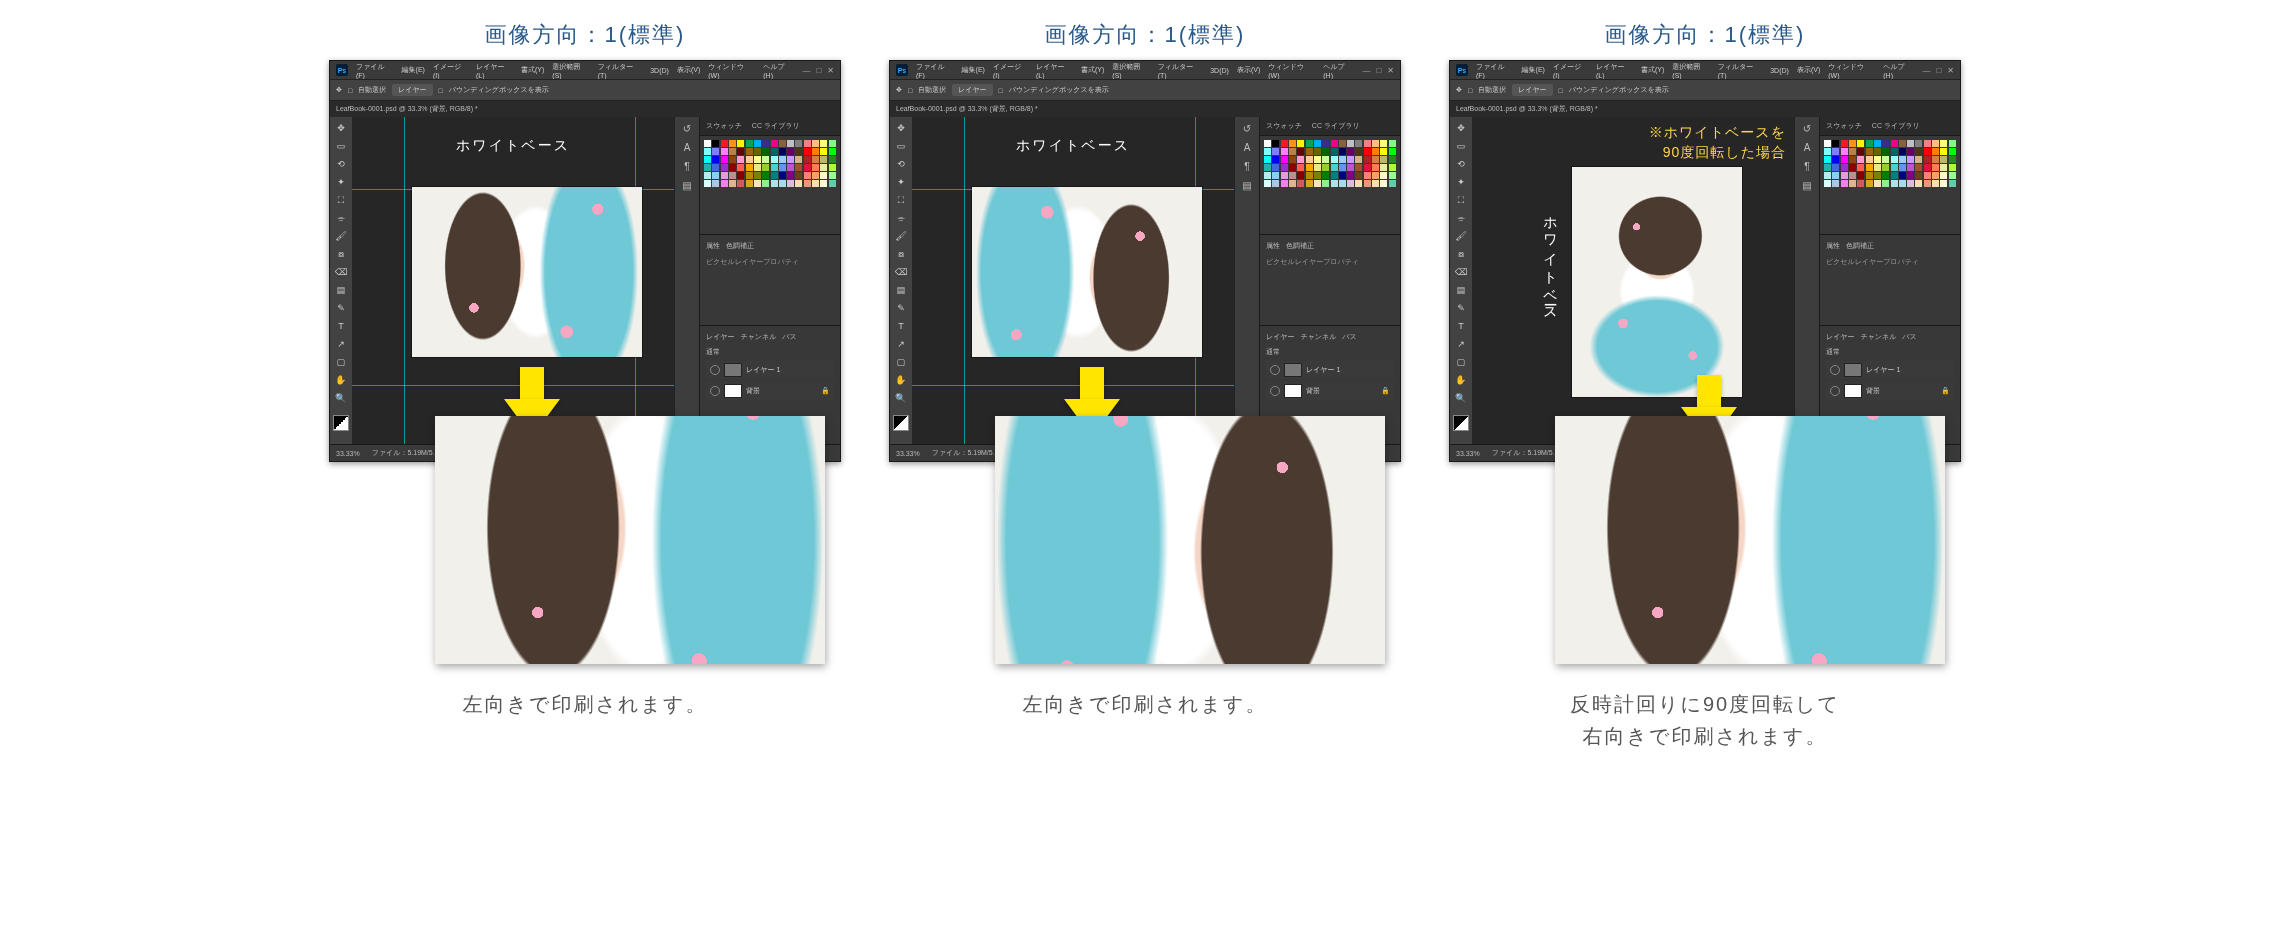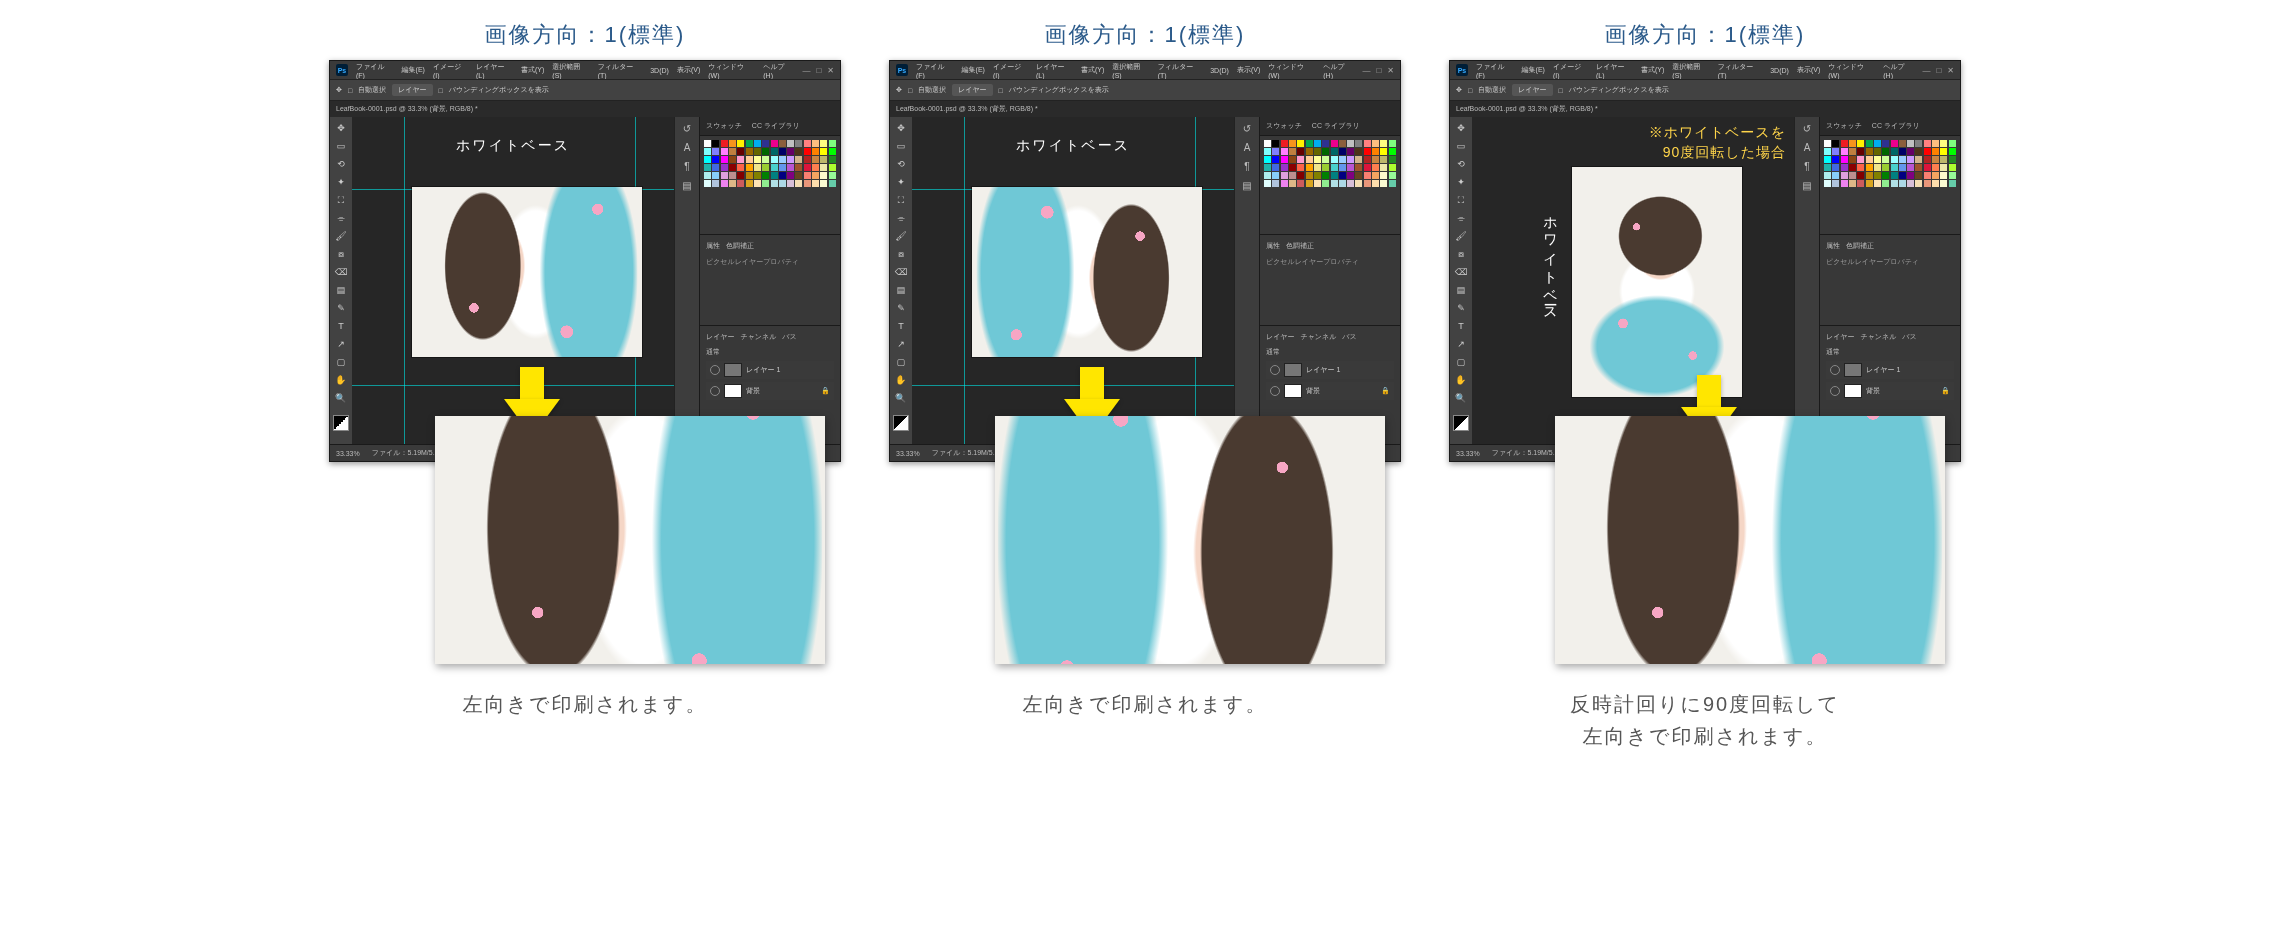--- a/index.html
+++ b/index.html
@@ -912,14 +912,14 @@
     </div>
     <div class="ps-status">
         <span>33.33%</span>
         <span style="margin-left:12px">ファイル：5.19M/5.33M</span>
       </div>
   </div>
   <div class="result">
     <div class="portrait" style="transform:rotate(-90deg) scale(1.55)"></div>
   </div>
   <div class="caption" style="white-space:pre-line">反時計回りに90度回転して
-左向きで印刷されます。</div>
+右向きで印刷されます。</div>
 </div>
 
 </body></html>

